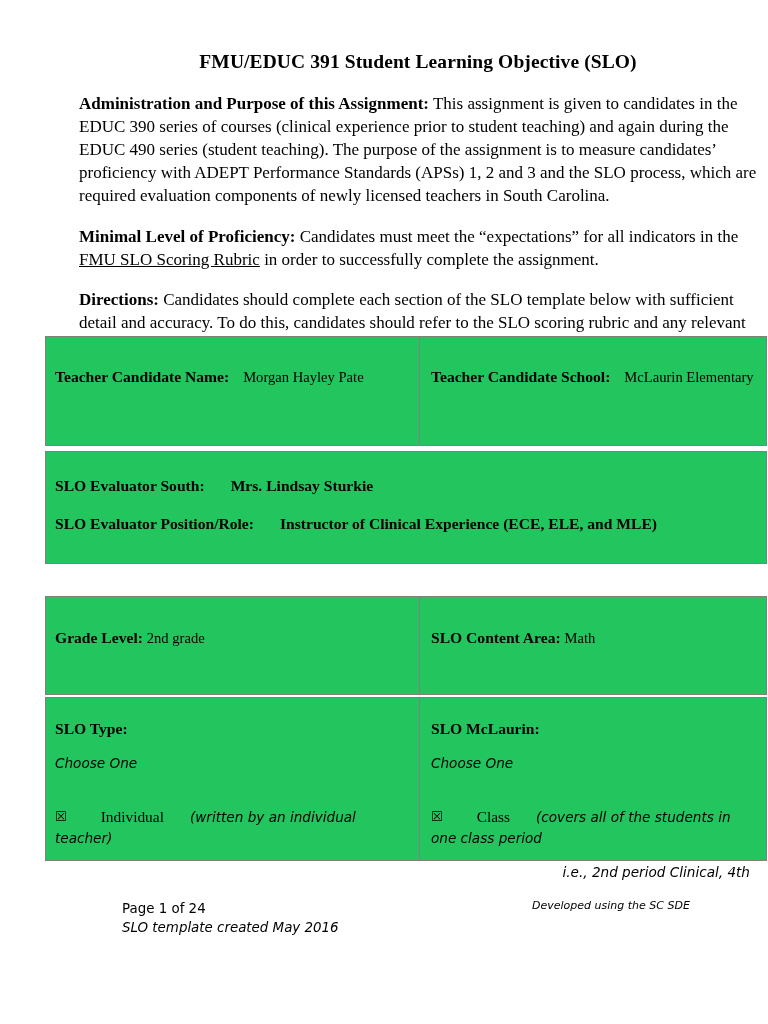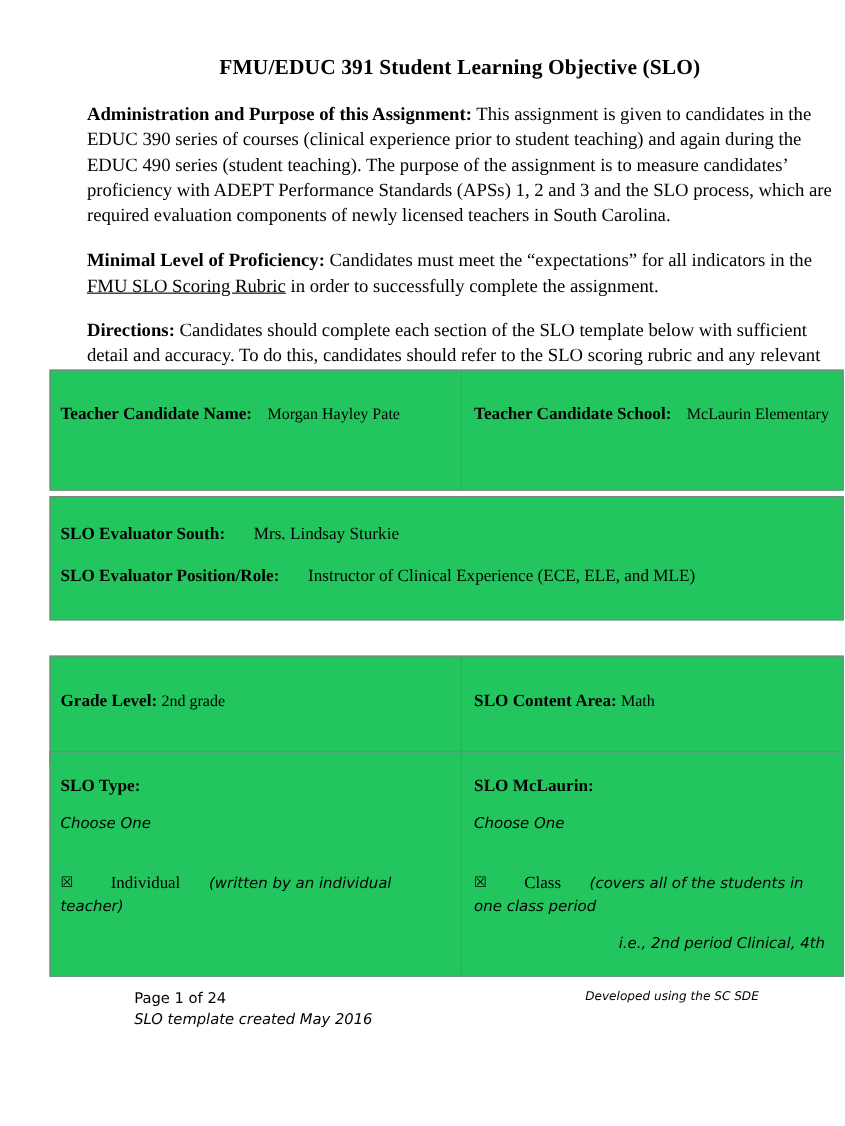--- a/index.html
+++ b/index.html
@@ -97,34 +97,34 @@
   #tbl-evaluator .cellpad { padding-top: 24px; padding-left: 9px; }
   .eval-line { margin: 0 0 0 0; }
   .eval-line.second { margin-top: 17px; }
 
   
   #tbl-grade { top: 596px; height: 99px; }
   #tbl-grade .col-left .cellpad { padding-top: 31px; }
   #tbl-grade .col-right .cellpad { padding-top: 31px; padding-left: 11px; }
 
   
-  #tbl-slotype { top: 683px; height: 205px; }
+  #tbl-slotype { top: 697px; height: 164px; }
   #tbl-slotype .cellpad { padding-top: 21px; padding-left: 9px; padding-right: 8px; }
   #tbl-slotype .col-right .cellpad { padding-left: 11px; }
 
   .field-label {
     font-weight: bold;
     font-size: 15.6px;
   }
   .field-value {
     font-weight: normal;
     font-size: 14.6px;
   }
   .field-value-bold {
-    font-weight: normal;
+    font-weight: bold;
     font-size: 15.6px;
   }
 
   
   .ital-note {
     font-family: "DejaVu Sans", "Liberation Sans", sans-serif;
     font-style: italic;
     font-size: 13.6px;
     line-height: 1.35;
   }

